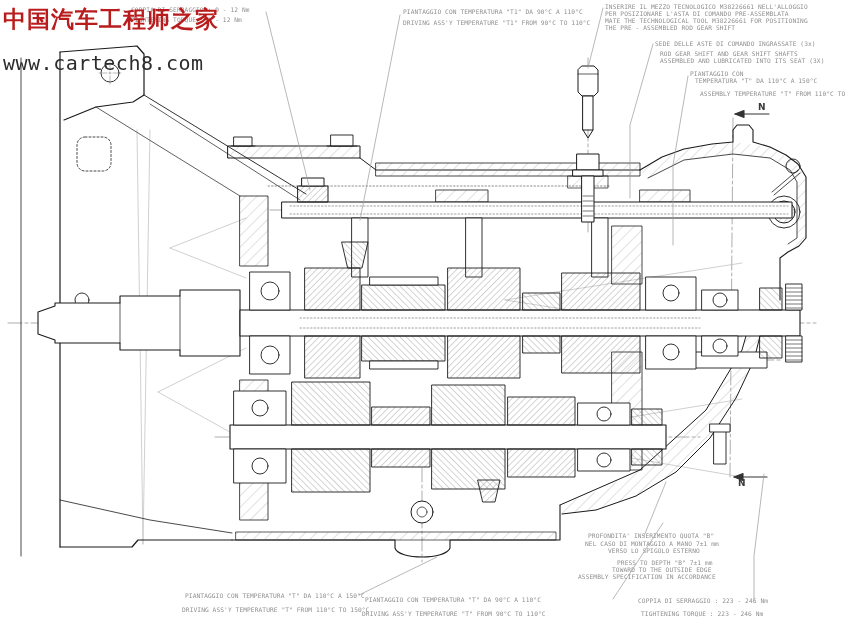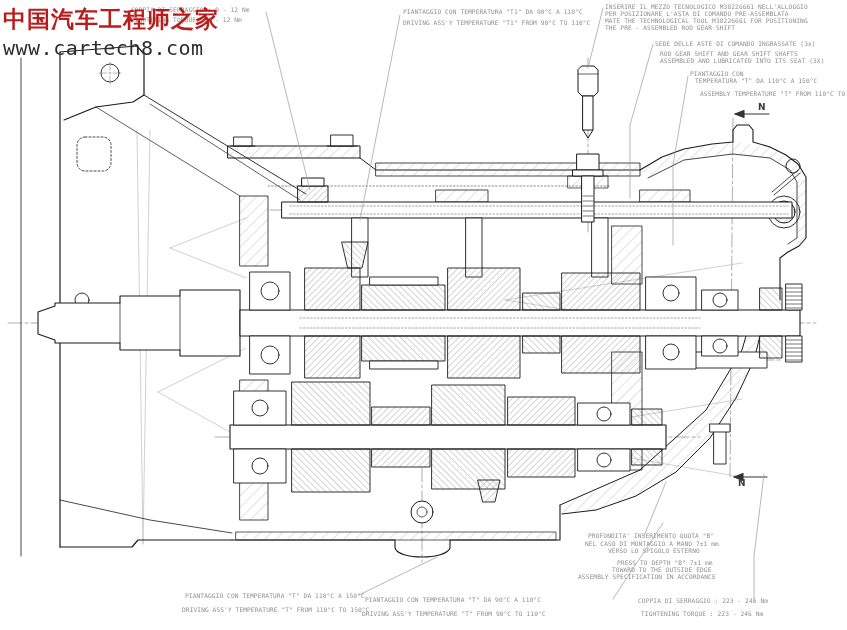--- a/index.html
+++ b/index.html
@@ -8,21 +8,21 @@
   #drawing{position:absolute;left:0;top:0;z-index:1;}
   .note{position:absolute;z-index:2;font-family:"DejaVu Sans Mono",monospace;
         font-size:6.2px;line-height:7px;color:#8f8f8f;white-space:nowrap;
         letter-spacing:0.1px;}
   .nlabel{position:absolute;z-index:2;font-family:"DejaVu Sans",sans-serif;
         font-size:9px;font-weight:bold;color:#3a3a3a;}
   #wm{position:absolute;left:3px;top:4px;z-index:3;}
   #wm-title{font-family:"DejaVu Serif",serif;font-size:23px;font-weight:bold;
         color:#b91c1c;letter-spacing:1px;white-space:nowrap;}
   #wm-url{font-family:"DejaVu Sans Mono",monospace;font-size:20px;color:#2c2c2c;
-        letter-spacing:0.5px;white-space:nowrap;margin-top:1px;}
+        letter-spacing:0.5px;white-space:nowrap;margin-top:16px;}
 </style>
 </head>
 <body>
 
 <div id="canvas">
 
 <svg id="drawing" width="847" height="630" viewBox="0 0 847 630" stroke-linecap="round" stroke-linejoin="round">
   <defs>
     <pattern id="caseHatch" width="8" height="8" patternUnits="userSpaceOnUse" patternTransform="rotate(45)">
       <line x1="0" y1="0" x2="0" y2="8" stroke="#999" stroke-width="0.6"></line>

